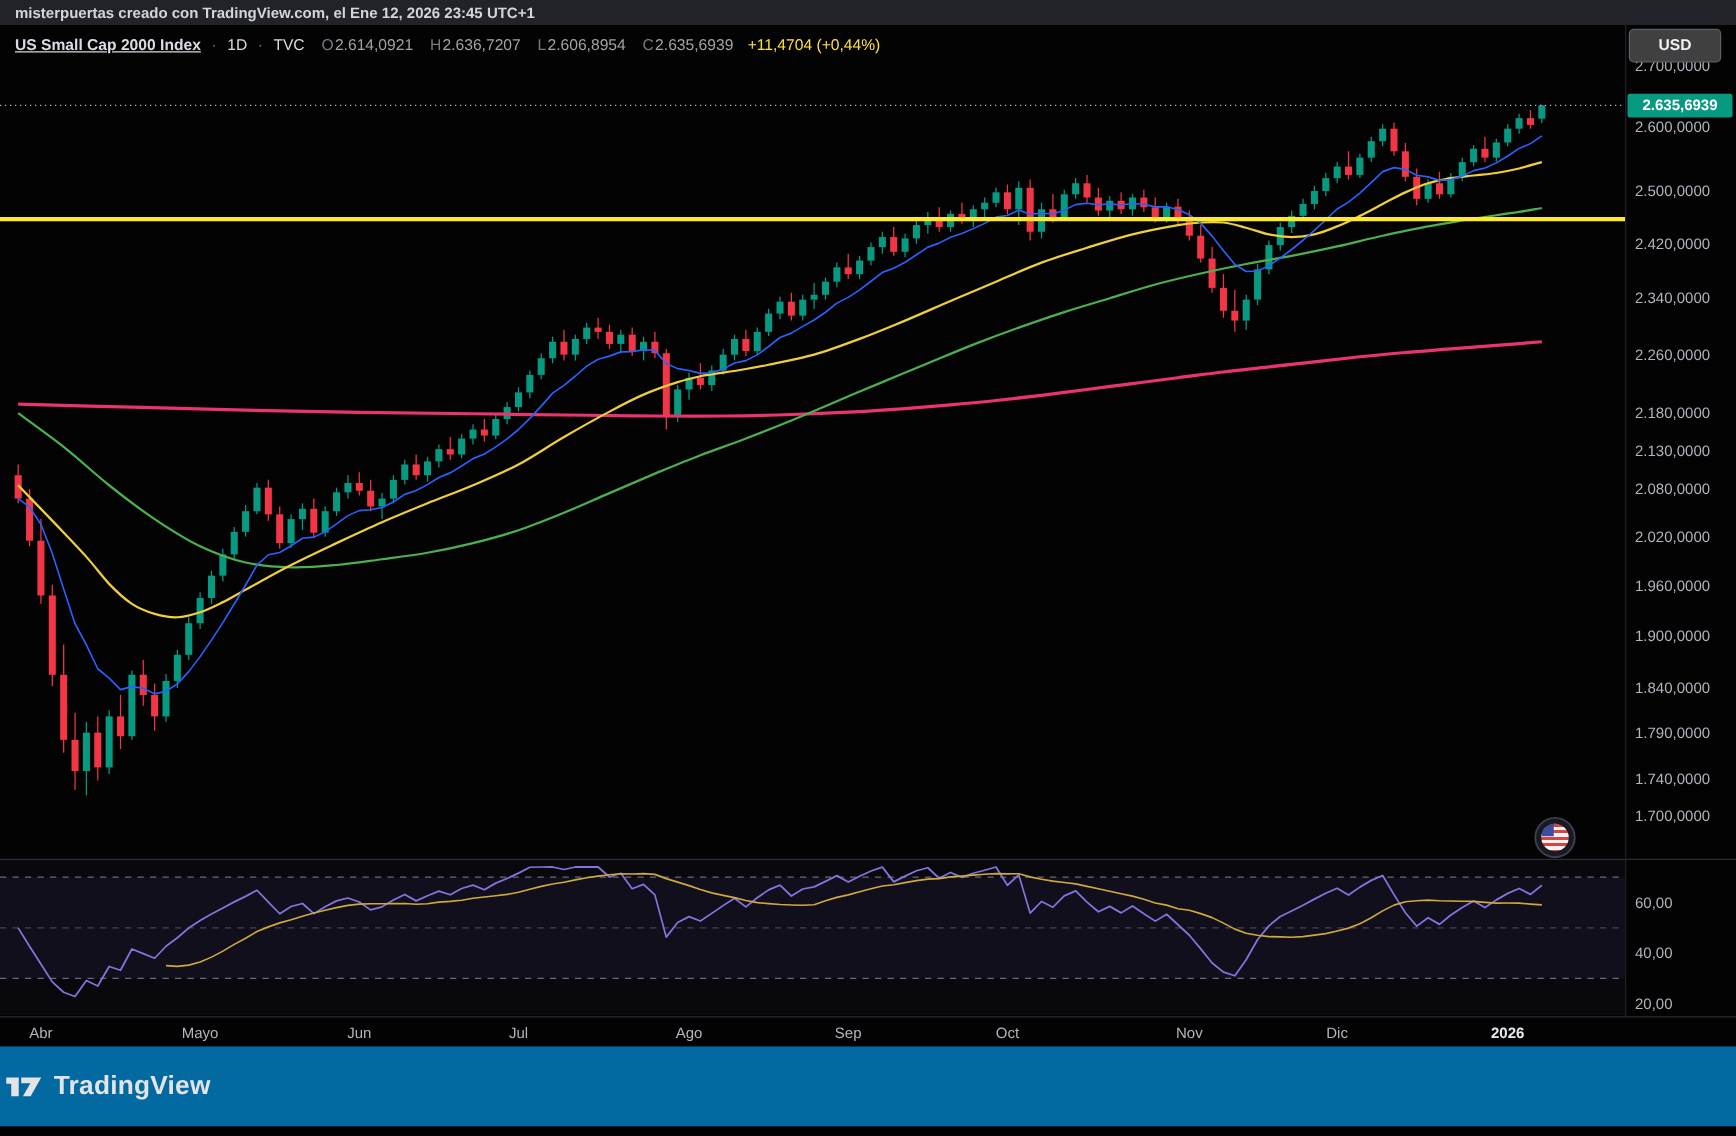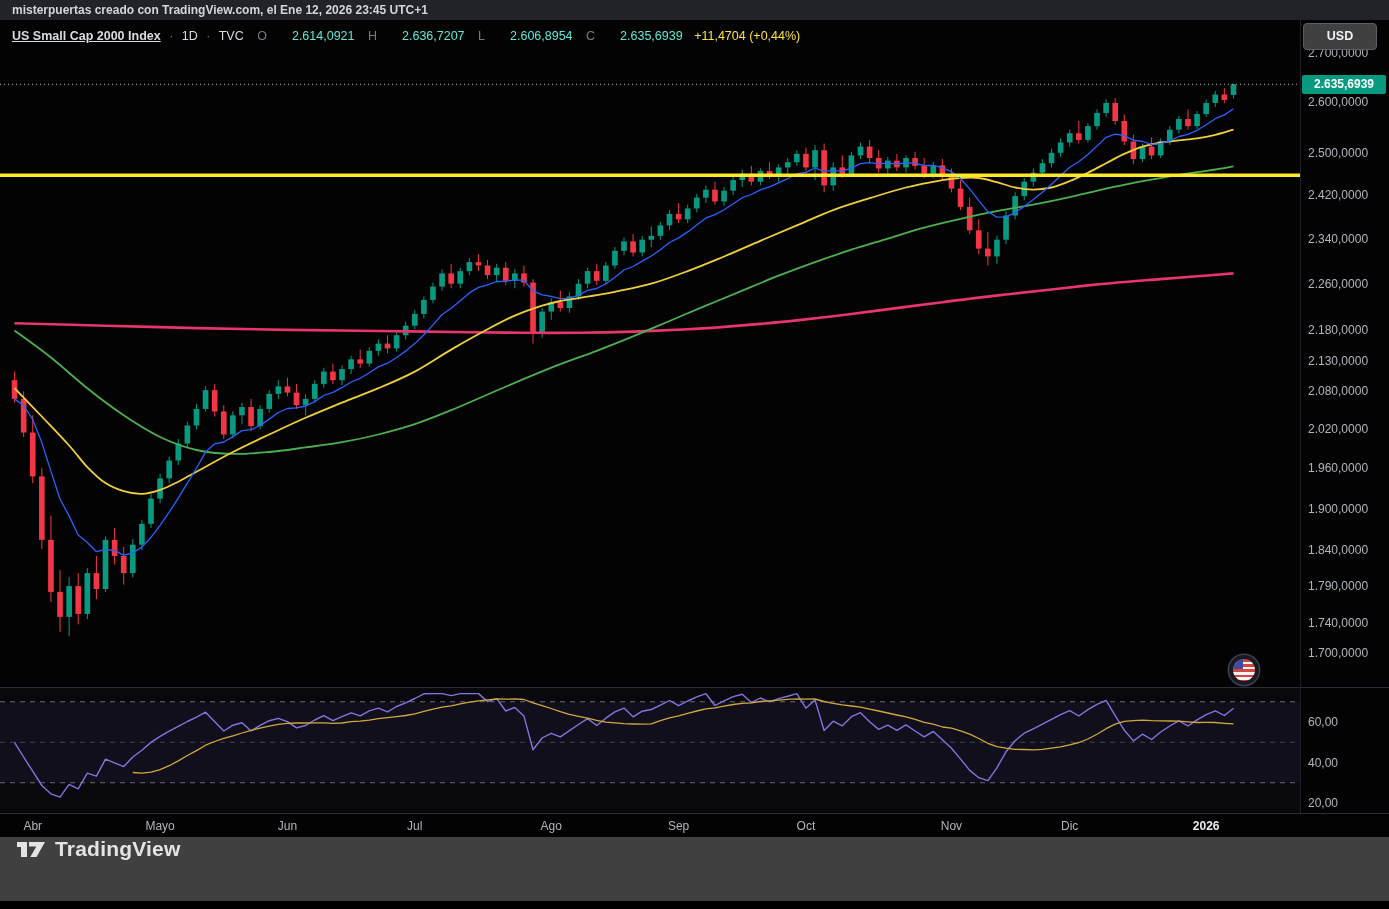--- a/index.html
+++ b/index.html
@@ -15,21 +15,21 @@
   #chart-svg{position:absolute;left:0;top:0;display:block;}
   #chart-svg text{font-family:"Liberation Sans", sans-serif;}
   .legend{
     position:absolute;left:12px;top:9px;font-size:12.5px;color:#d9dce3;
     white-space:nowrap;z-index:5;
   }
   .legend .t{font-weight:700;text-decoration:underline;}
   .legend .t2{font-weight:400;}
   .legend .sep{color:#787b86;margin:0 5px;}
   .legend .k{color:#787b86;margin-left:10px;margin-right:1px;}
-  .legend .v{color:#5eead4;margin-left:24px;}
+  .legend .v{color:#a3a3a3;}
   .legend .chg{color:#fde047;margin-left:8px;}
   .usd-button{
     position:absolute;top:3px;right:12px;width:72px;height:25px;line-height:25px;
     text-align:center;border:1px solid #5a5d66;border-radius:4px;background:#404040;
     color:#eef0f4;font-size:12.5px;font-weight:600;cursor:pointer;z-index:6;
   }
   .price-badge{
     position:absolute;left:1302px;width:84px;height:19px;line-height:19px;
     text-align:center;background:#089981;color:#fff;font-size:12px;font-weight:700;
     border-radius:2px;z-index:6;
@@ -39,21 +39,21 @@
     background:#171a22;box-shadow:0 0 0 1.5px #3c414d;
     display:flex;align-items:center;justify-content:center;z-index:5;
   }
   .flag-inner{
     width:22px;height:22px;border-radius:50%;position:relative;overflow:hidden;
     background:repeating-linear-gradient(180deg,#d8453e 0 2.6px,#f4f4f4 2.6px 5.2px);
   }
   .flag-inner::after{
     content:"";position:absolute;left:0;top:0;width:10px;height:10px;background:#3b4da1;
   }
-  .footer{height:64px;background:#404040;display:flex;align-items:flex-start;padding-left:16px;}
+  .footer{height:64px;background:#0369a1;display:flex;align-items:center;padding-left:4px;}
   .footer .logo{display:flex;align-items:center;gap:9px;cursor:pointer;}
   .footer .brand{font-size:21px;font-weight:700;color:#e4e4e6;letter-spacing:.2px;}
 </style>
 </head>
 <body>
 
 <div class="topbar">
   <span>misterpuertas creado con TradingView.com, el Ene 12, 2026 23:45 UTC+1</span>
 </div>
 

